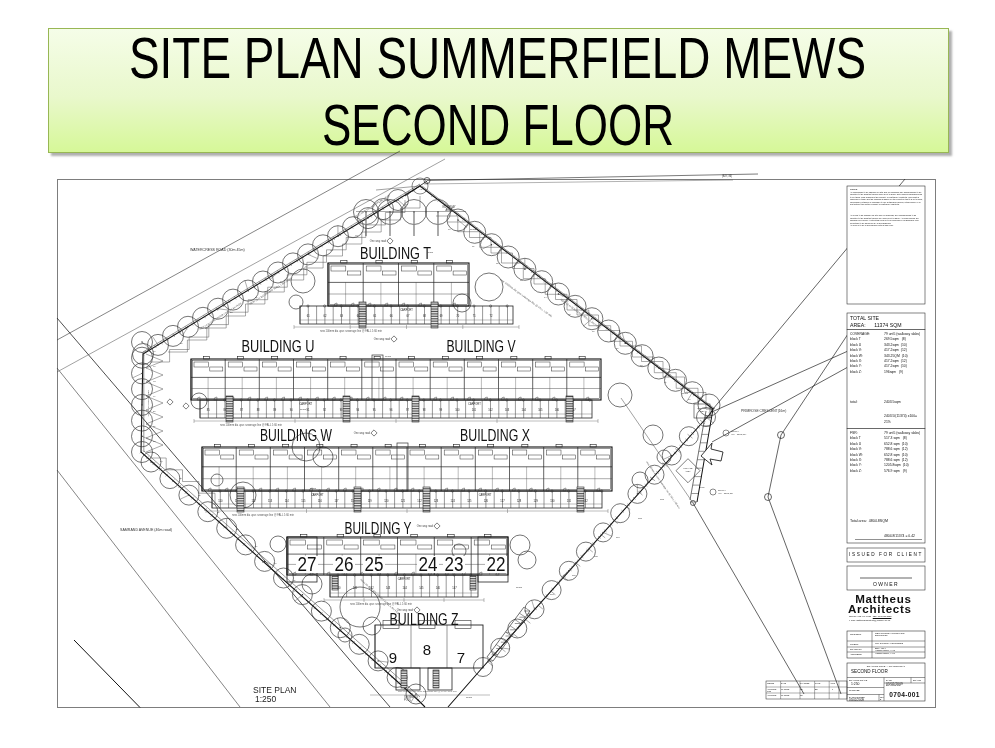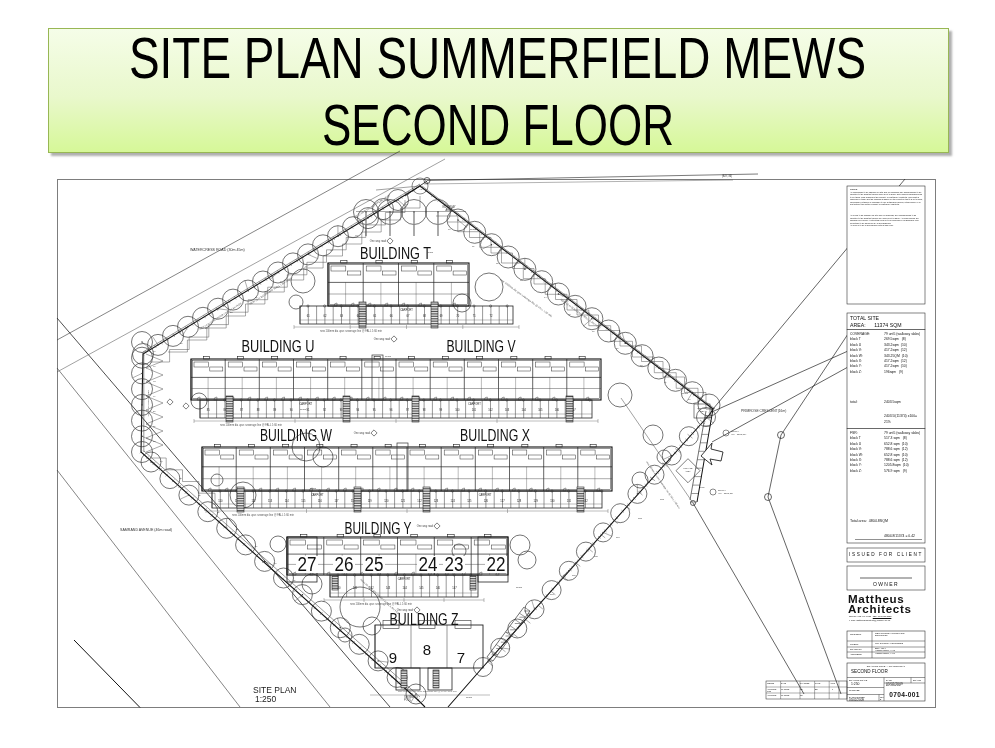--- a/index.html
+++ b/index.html
@@ -1249,21 +1249,21 @@
 <div class="t" style="left:850px;top:457.9999999999999px;font-size:3.4px;color:#111;">block X:</div>
 <div class="t" style="left:884px;top:457.9999999999999px;font-size:3.4px;color:#111;">788.6 sqm&nbsp;&nbsp;(12)</div>
 <div class="t" style="left:850px;top:463.39999999999986px;font-size:3.4px;color:#111;">block Y:</div>
 <div class="t" style="left:884px;top:463.39999999999986px;font-size:3.4px;color:#111;">1205.8sqm&nbsp;&nbsp;(10)</div>
 <div class="t" style="left:850px;top:468.79999999999984px;font-size:3.4px;color:#111;">block Z:</div>
 <div class="t" style="left:884px;top:468.79999999999984px;font-size:3.4px;color:#111;">576.9 sqm&nbsp;&nbsp;&nbsp;(9)</div>
 <div class="t" style="left:850px;top:519px;font-size:3.6px;color:#111;">Total area:&nbsp;&nbsp;4804.8SQM</div>
 <div class="t" style="left:884px;top:534px;font-size:3.4px;color:#111;">4804.8/11374 = 0.42</div>
 <div class="t" style="left:847px;top:551.5px;font-size:4.7px;color:#111;width:78px;text-align:center;letter-spacing:1.6px;">ISSUED FOR CLIENT</div>
 <div class="t" style="left:847px;top:580.5px;font-size:5.0px;color:#111;width:78px;text-align:center;letter-spacing:1.4px;">OWNER</div>
-<div class="t" style="left:848px;top:593.5px;font-size:11.6px;color:#111;font-weight:bold;line-height:10.3px;letter-spacing:0.7px;">Mattheus<br>Architects</div>
+<div class="t" style="left:848px;top:593.5px;font-size:11.6px;color:#111;font-weight:bold;line-height:10.3px;letter-spacing:0.7px;text-align:right;">Mattheus<br>Architects</div>
 <div class="t" style="left:849px;top:614.5px;font-size:2.2px;color:#111;">TEL No: 073 441 9625&nbsp;&nbsp;&nbsp;<u>TEL: 012 021 2525</u></div>
 <div class="t" style="left:849px;top:618.5px;font-size:2.2px;color:#111;">e-mail: mattheusarchitects@mailbox.co.za</div>
 <div class="t" style="left:850px;top:632.5px;font-size:2.4px;color:#111;">PROJECT</div>
 <div class="t" style="left:875px;top:632.5px;font-size:2.4px;color:#111;line-height:2.9px;">NEW DUPLEX UNITS FOR<br>EQUIPROP</div>
 <div class="t" style="left:850px;top:642.5px;font-size:2.4px;color:#111;">CLIENT</div>
 <div class="t" style="left:875px;top:642.5px;font-size:2.4px;color:#111;line-height:2.9px;">MR. DIMITRI VOUNTSOS</div>
 <div class="t" style="left:850px;top:647.5px;font-size:2.4px;color:#111;">STAND No</div>
 <div class="t" style="left:875px;top:647.5px;font-size:2.4px;color:#111;line-height:2.9px;">ERF 4774<br>HONEYDEW, X 61</div>
 <div class="t" style="left:850px;top:653px;font-size:2.4px;color:#111;">ADDRESS</div>
 <div class="t" style="left:875px;top:653px;font-size:2.4px;color:#111;line-height:2.9px;">HONEYDEW, x 61</div>

